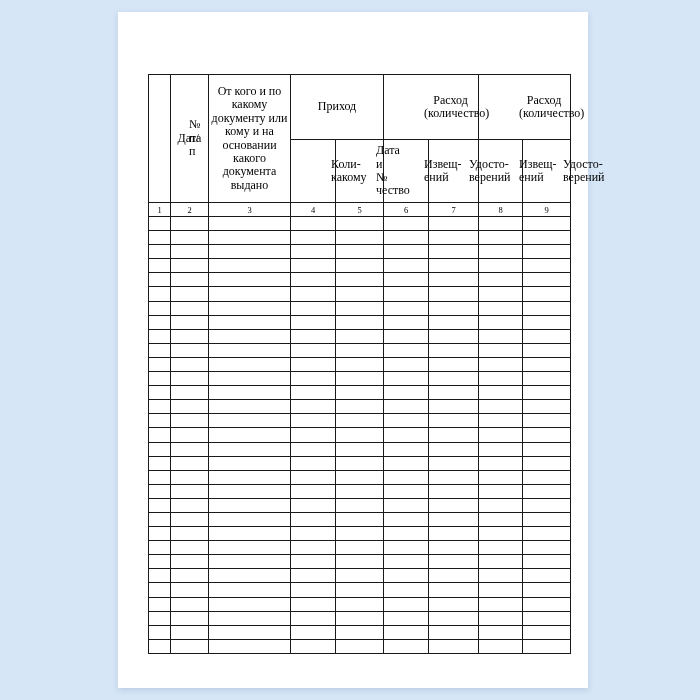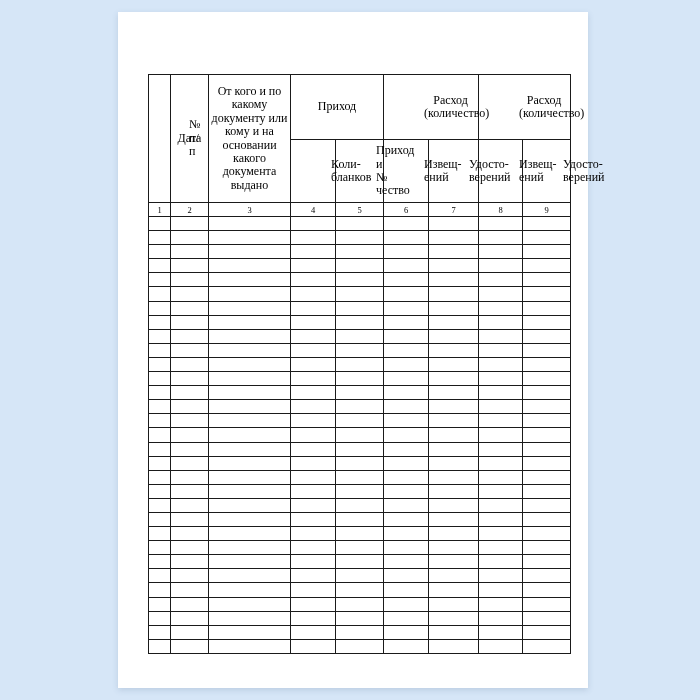--- a/index.html
+++ b/index.html
@@ -114,24 +114,24 @@
               <span class="hdr-line">(количество)</span>
             </th>
             <th class="th-group" colspan="2">
               <span class="hdr-line">Расход</span>
               <span class="hdr-line">(количество)</span>
             </th>
           </tr>
           <tr>
             <th class="th-sub">
               <span class="hdr-line">Коли-</span>
-              <span class="hdr-line">бланков</span>
+              <span class="hdr-line">какому</span>
             </th>
             <th class="th-sub">
-              <span class="hdr-line">Приход и</span>
+              <span class="hdr-line">Дата и</span>
               <span class="hdr-line">№</span>
               <span class="hdr-line">чество</span>
             </th>
             <th class="th-sub">
               <span class="hdr-line">Извещ-</span>
               <span class="hdr-line">ений</span>
             </th>
             <th class="th-sub">
               <span class="hdr-line">Удосто-</span>
               <span class="hdr-line">верений</span>

